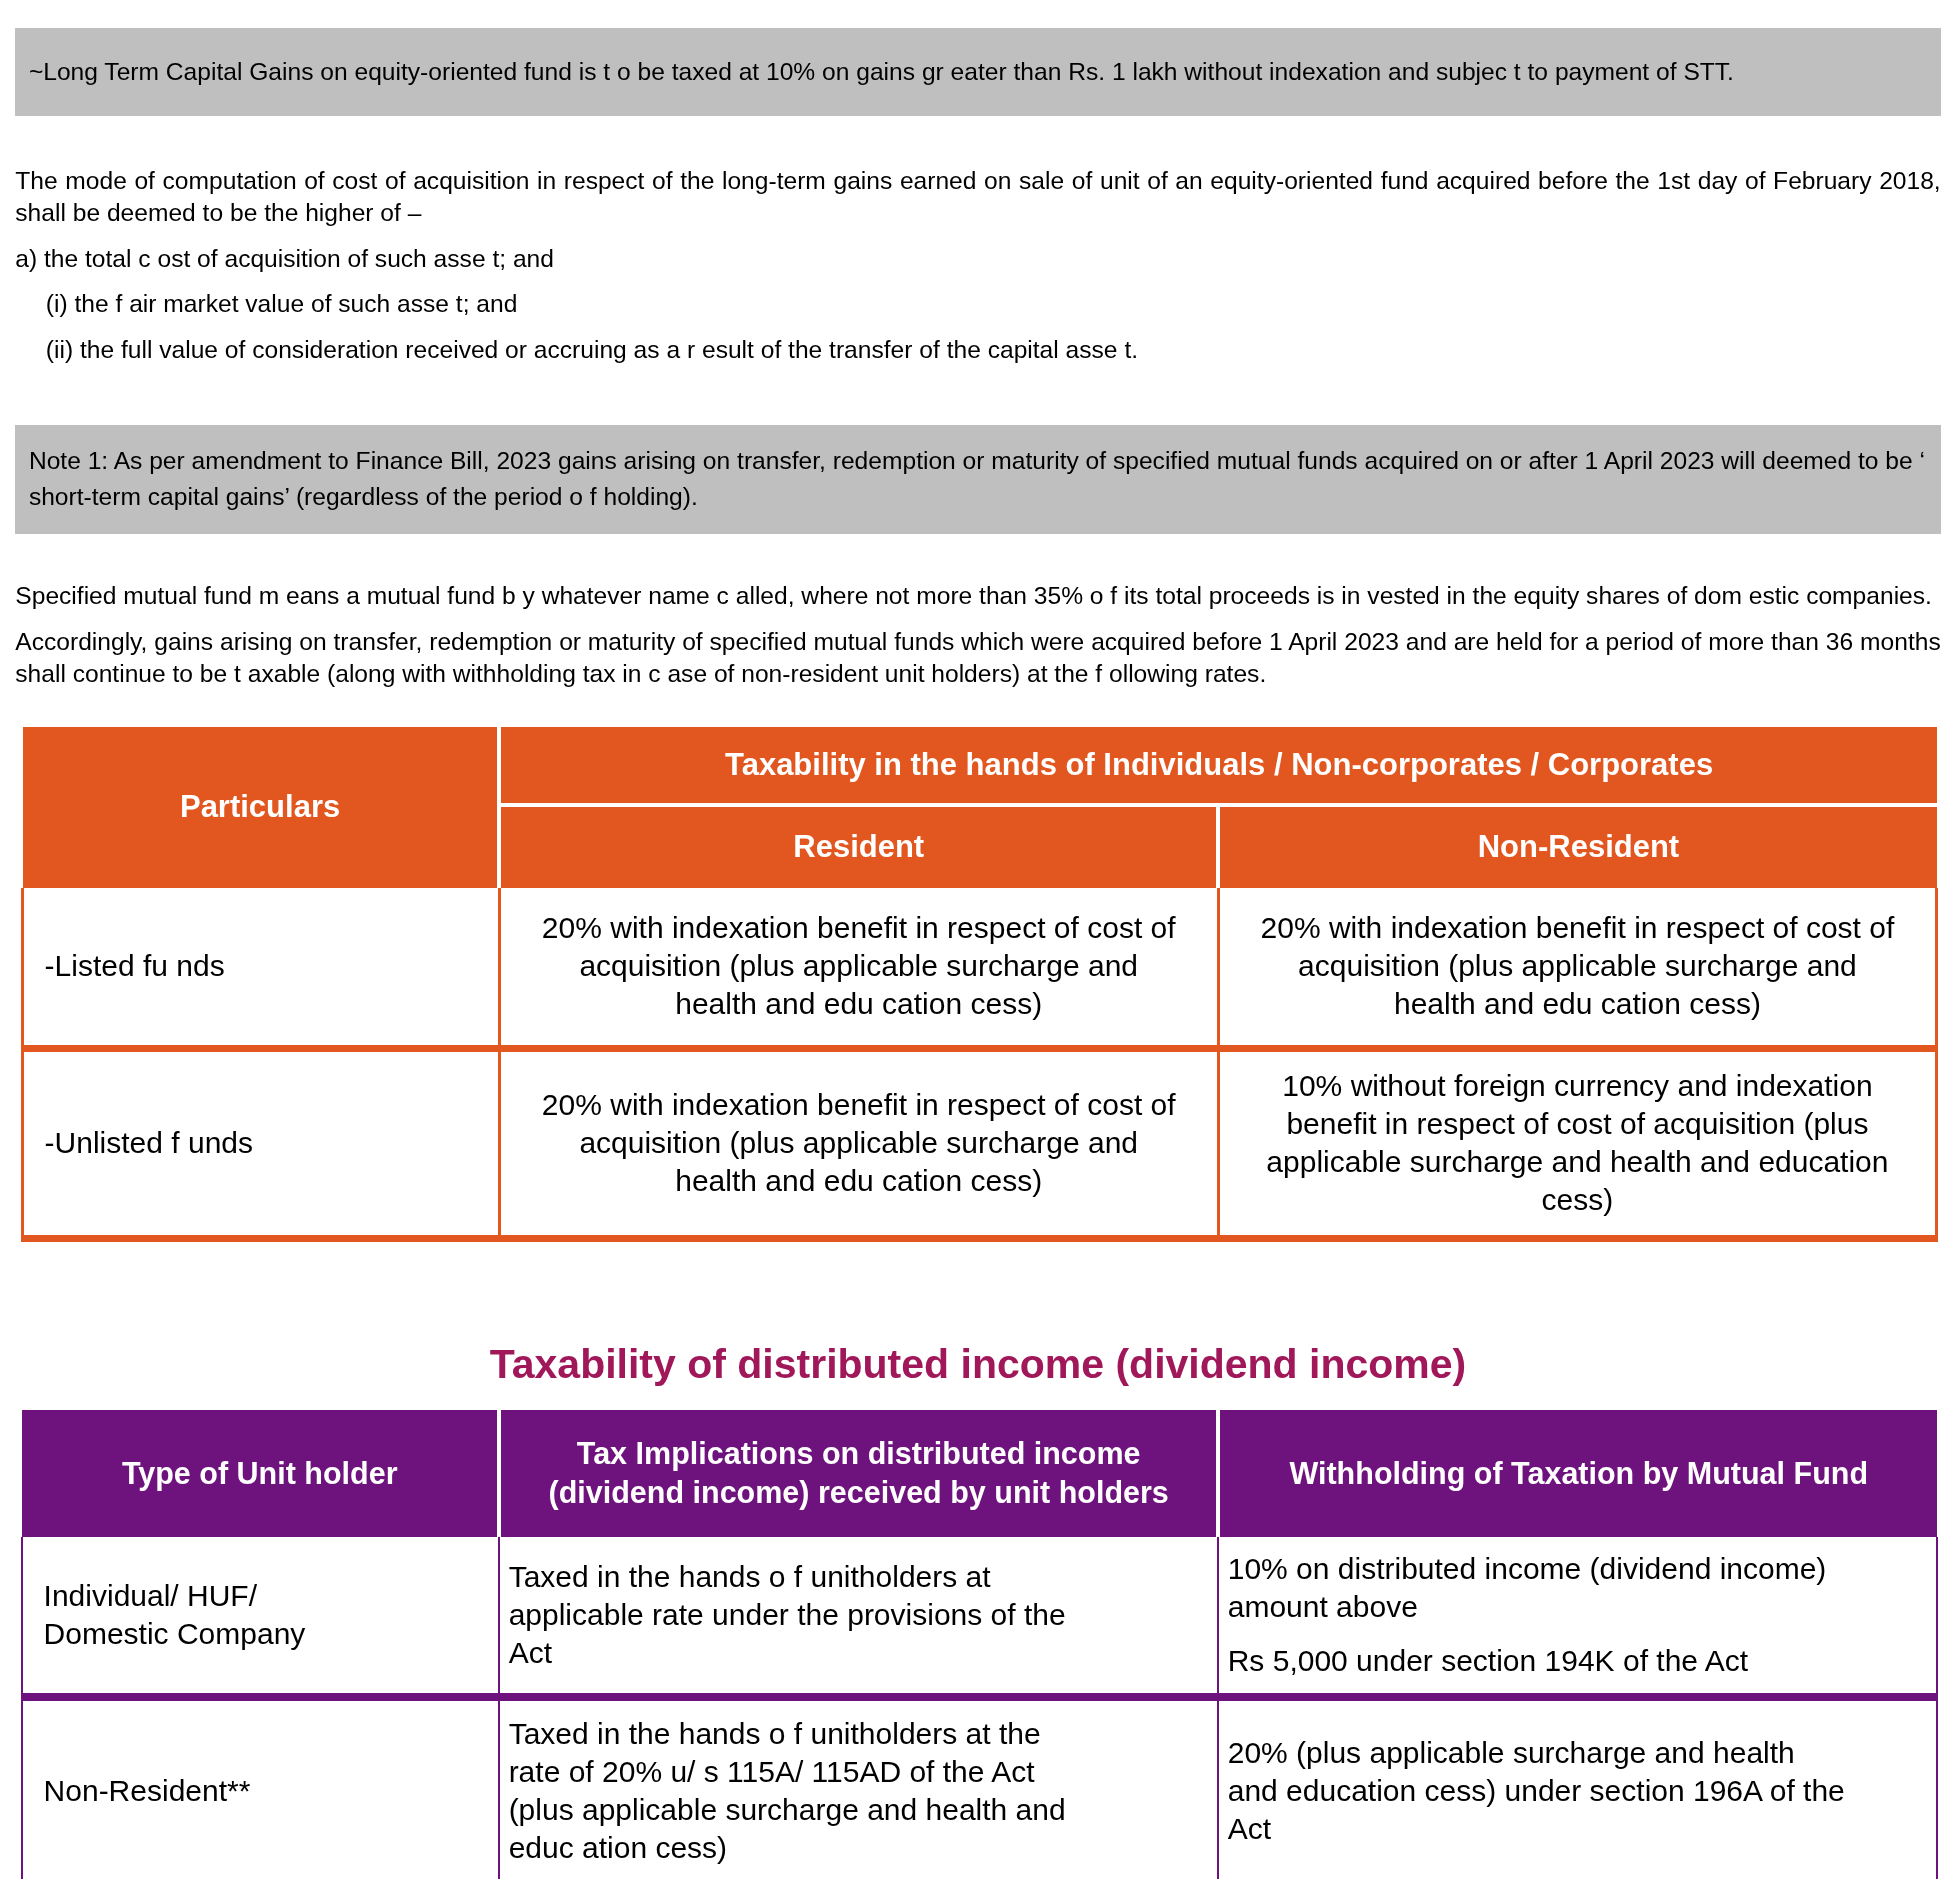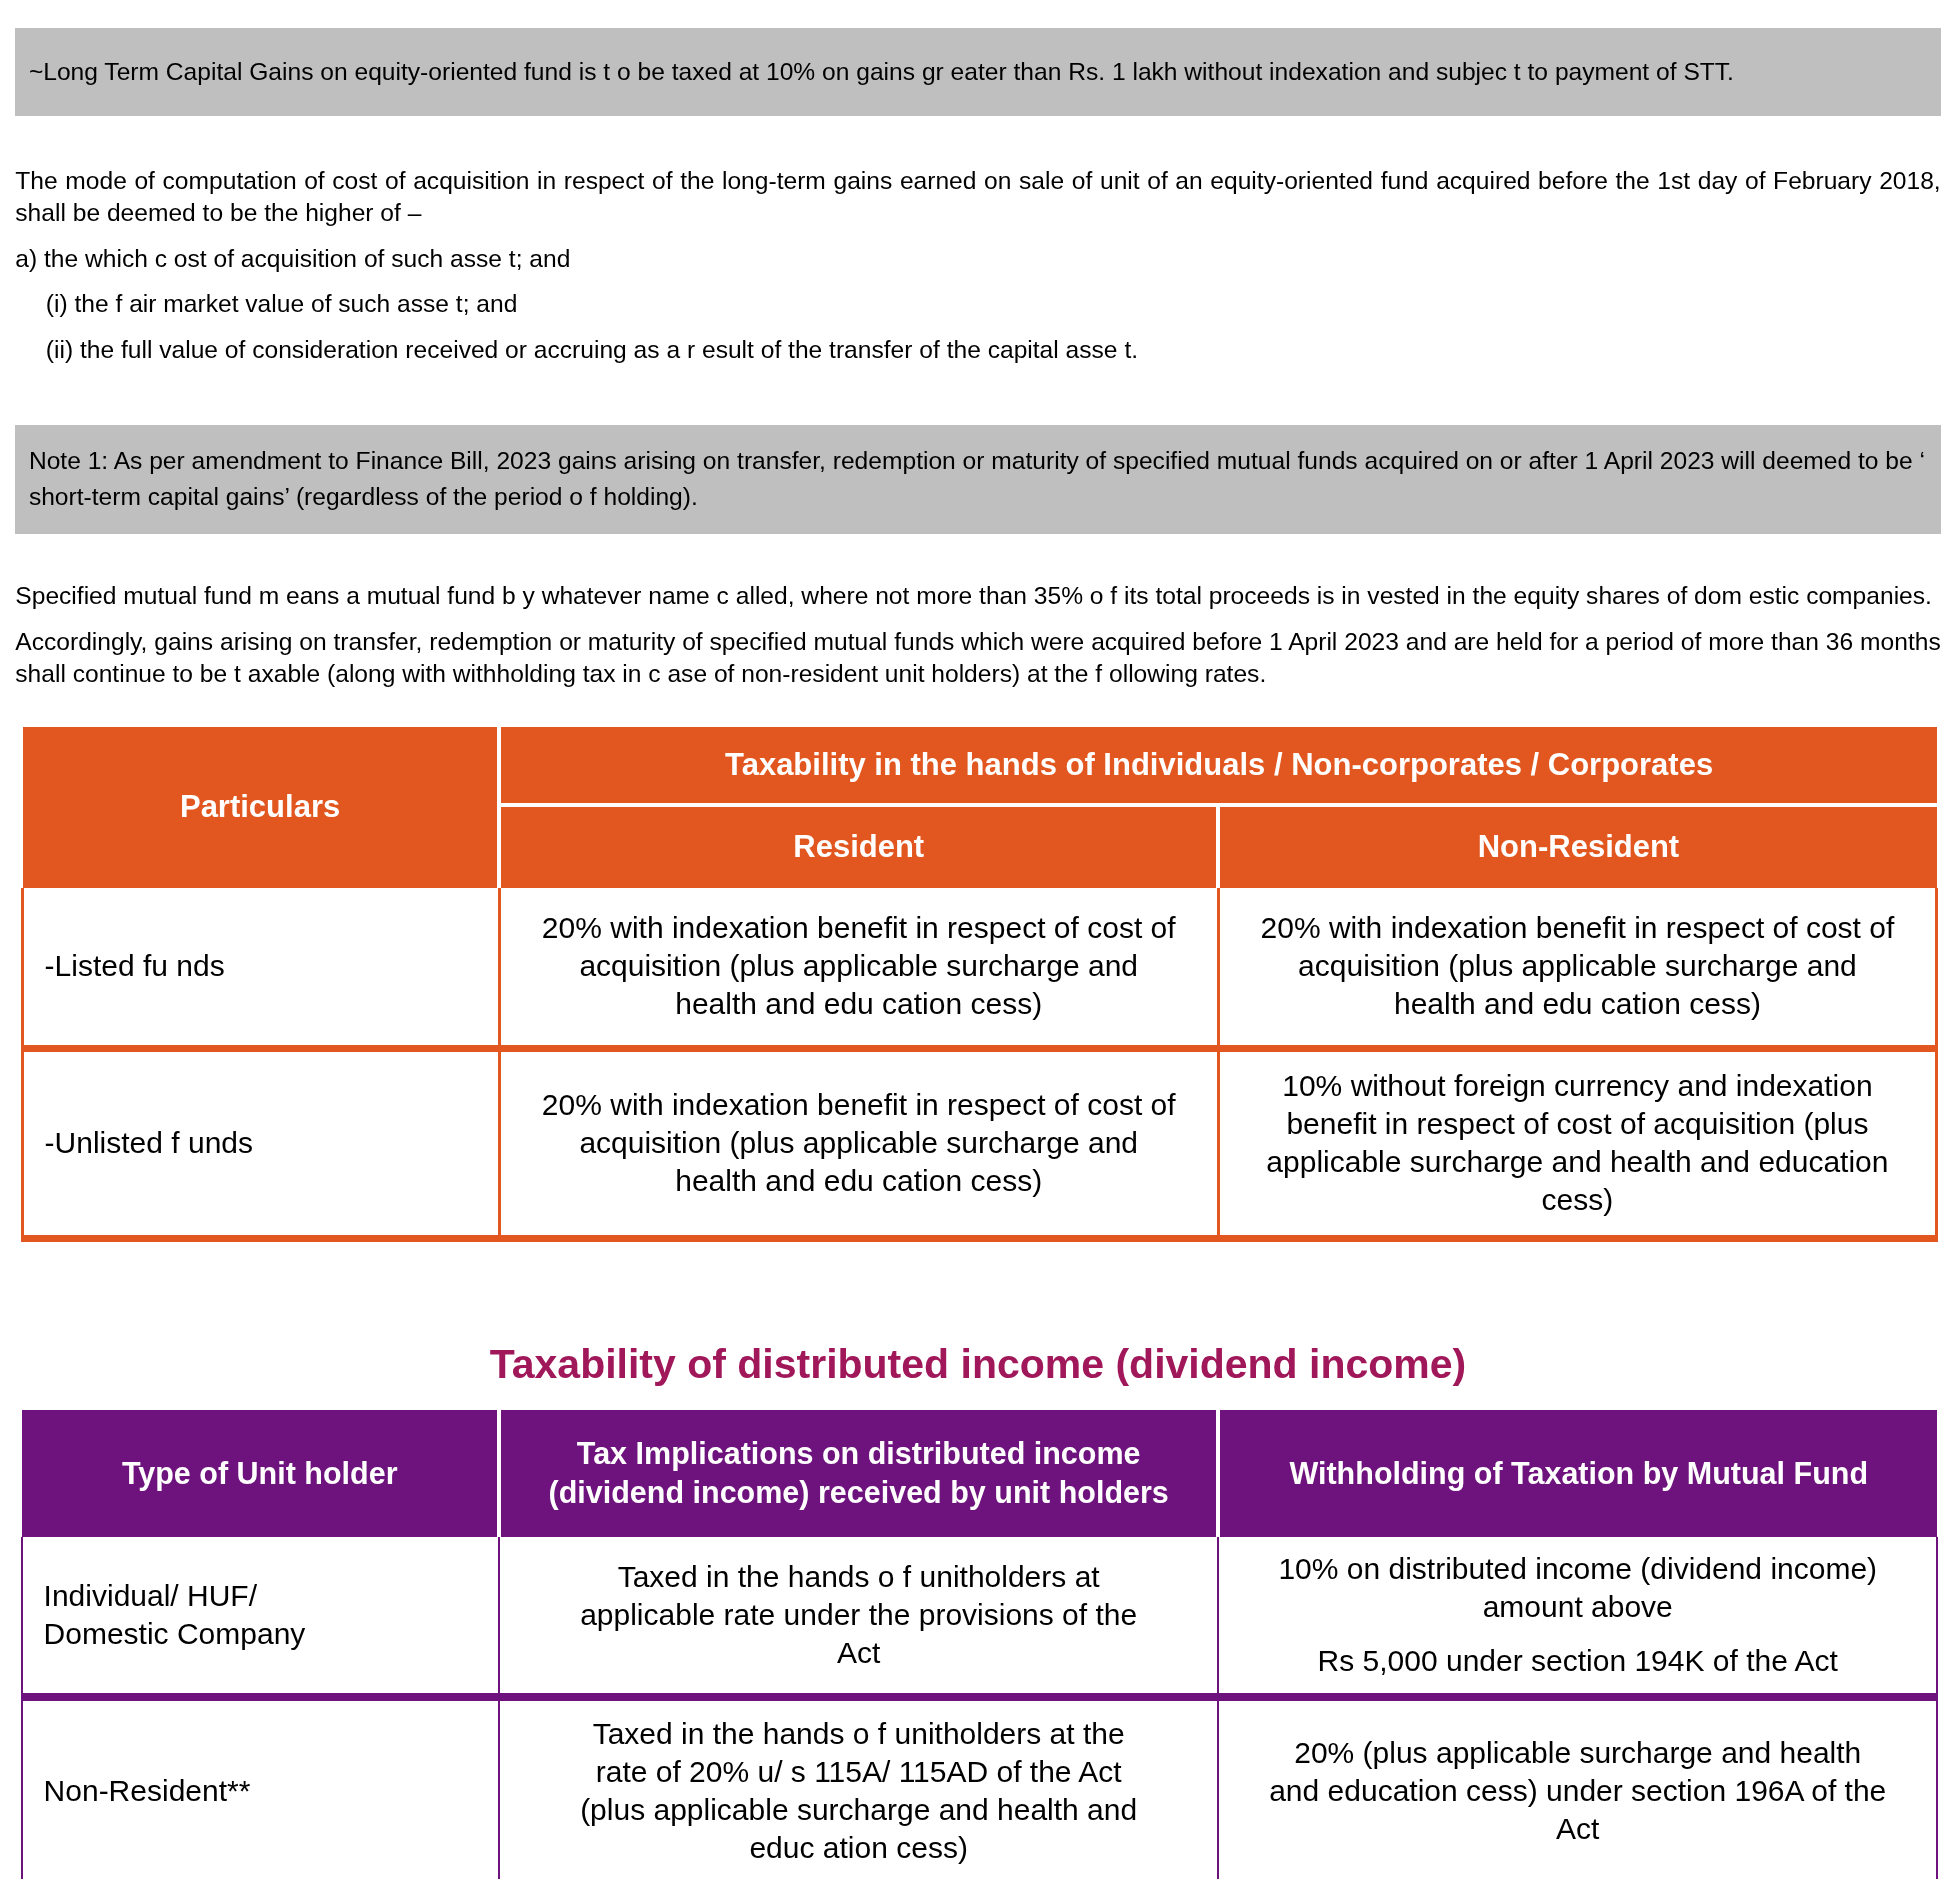--- a/index.html
+++ b/index.html
@@ -115,21 +115,20 @@
     padding: 8.5px 12px;
   }
   .div-table th + th { border-left: 4.2px solid #ffffff; }
 
   .div-table td {
     background: #ffffff;
     border: 2.5px solid #6E127D;
     font-size: 30px;
     line-height: 38px;
     vertical-align: middle;
-    text-align: center;
     padding: 13.6px 8.5px;
   }
   .div-table tr.r1 td { height: 149px; border-top: none; }
   .div-table tr.r2 td { height: 188px; border-top: 8.5px solid #6E127D; border-bottom: 9.3px solid #6E127D; }
   .div-table td.label-cell { text-align: left; padding-left: 20.3px; }
   .div-table .type-inner { display: inline-block; max-width: 292px; text-align: left; }
   .div-table .impl-inner { display: inline-block; max-width: 559px; }
   .div-table .with-inner { display: inline-block; max-width: 623px; }
   .wline + .wline { margin-top: 15.3px; }
   .wline:empty { display: none; }
@@ -138,21 +137,21 @@
 <body>
 
 <div class="page">
 
   <div class="banner">
     <span>~Long Term Capital Gains on equity-oriented fund is t o be taxed at 10% on gains gr eater than Rs. 1 lakh  without indexation and subjec t to payment of STT.</span>
   </div>
 
   <div class="intro-p">The mode of computation of cost of acquisition in respect of the long-term gains earned on sale of unit of an equity-oriented fund acquired before the 1st day of February 2018, shall be deemed to be the higher  of –</div>
 
-  <div class="item">a) the which c ost of acquisition of such asse t; and</div>
+  <div class="item">a) the total c ost of acquisition of such asse t; and</div>
   <div class="item indent">(i)  the f air market value of such asse t; and</div>
   <div class="item indent">(ii) the full  value of consideration received or accruing as a r esult of the transfer of the capital asse t.</div>
 
   <div class="notebox">
     <span>Note 1: As per amendment to Finance Bill, 2023 gains arising on transfer, redemption or maturity of specified mutual funds acquired on or after 1 April 2023 will deemed to be ‘ short-term capital gains’ (regardless of the period o f holding).</span>
   </div>
 
   <div class="spec-p1">Specified mutual fund m eans a mutual fund b y whatever name c alled, where not more than 35% o f its total proceeds is in vested in the equity  shares of dom estic companies.</div>
   <div class="spec-p2">Accordingly, gains arising on transfer, redemption or maturity of specified mutual funds which were acquired before 1 April 2023 and are held for a period of more than 36 months shall continue to be t axable (along with withholding tax in c ase of non-resident unit holders) at the f ollowing rates.</div>
 

